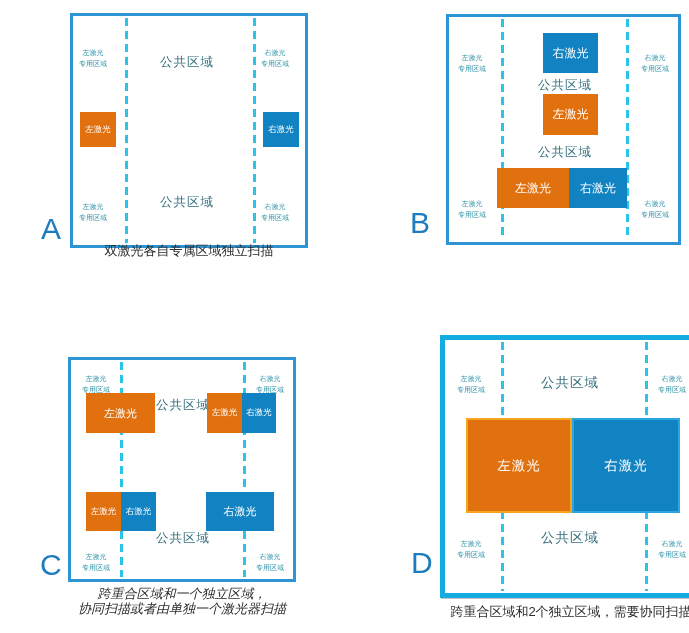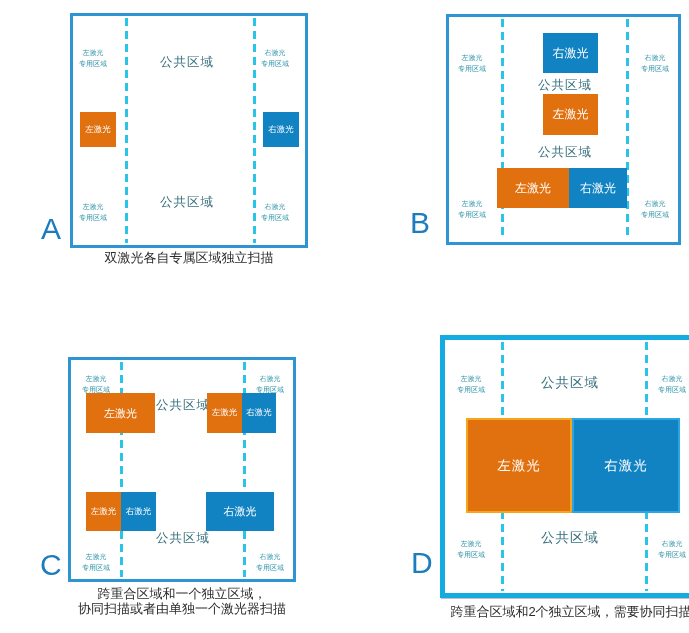--- a/index.html
+++ b/index.html
@@ -85,21 +85,21 @@
     <div class="zone-label" style="left:2px;top:186px;">
       <span>左激光</span>
       <span>专用区域</span>
     </div>
     <div class="zone-label" style="left:184px;top:186px;">
       <span>右激光</span>
       <span>专用区域</span>
     </div>
   </section>
   <div class="letter" style="left:8px;top:214px;">A</div>
-  <div class="caption" style="left:16px;top:251px;width:280px;">双激光各自专属区域独立扫描</div>
+  <div class="caption" style="left:16px;top:244px;width:280px;">双激光各自专属区域独立扫描</div>
 
   <section class="panel" style="left:413px;top:14px;width:235px;height:231px;">
     <div class="dash" style="left:52px;"></div>
     <div class="dash" style="left:177px;"></div>
 
     <div class="zone-label" style="left:5px;top:36px;">
       <span>左激光</span>
       <span>专用区域</span>
     </div>
     <div class="zone-label" style="left:188px;top:36px;">
@@ -152,21 +152,21 @@
     <div class="zone-label" style="left:7px;top:192px;">
       <span>左激光</span>
       <span>专用区域</span>
     </div>
     <div class="zone-label" style="left:181px;top:192px;">
       <span>右激光</span>
       <span>专用区域</span>
     </div>
   </section>
   <div class="letter" style="left:7px;top:550px;">C</div>
-  <div class="caption" style="left:9px;top:587px;width:280px;">跨重合区域和一个独立区域，
+  <div class="caption" style="left:9px;top:587px;width:280px;font-style:italic;">跨重合区域和一个独立区域，
 协同扫描或者由单独一个激光器扫描</div>
 
   <section class="panel thick" style="left:407px;top:335px;width:263px;height:263px;">
     <div class="dash" style="left:56px;"></div>
     <div class="dash" style="left:200px;"></div>
 
     <div class="zone-label" style="left:8px;top:34px;">
       <span>左激光</span>
       <span>专用区域</span>
     </div>

